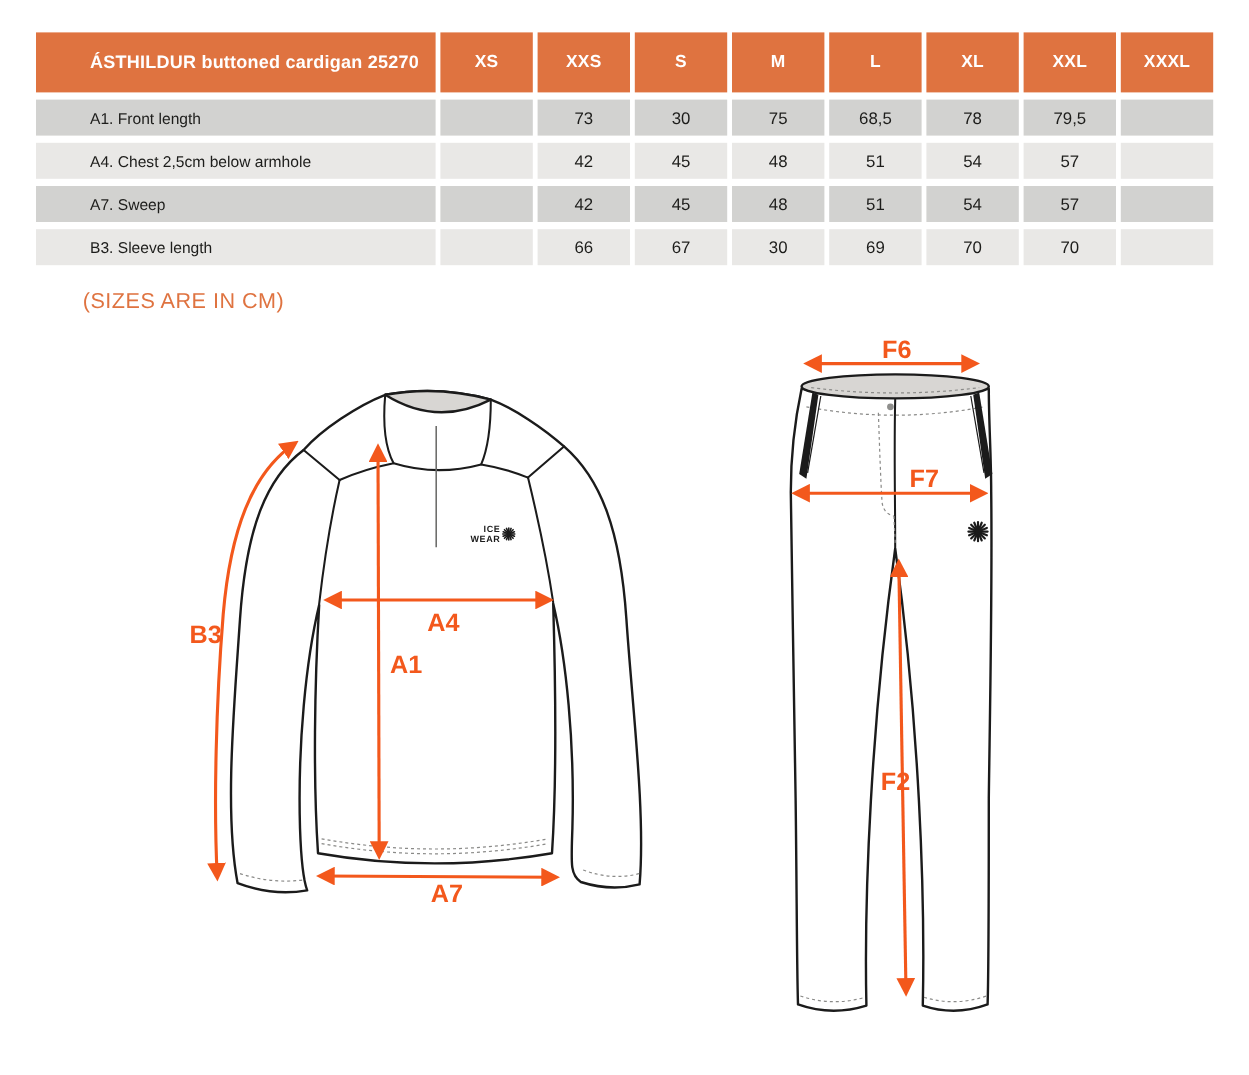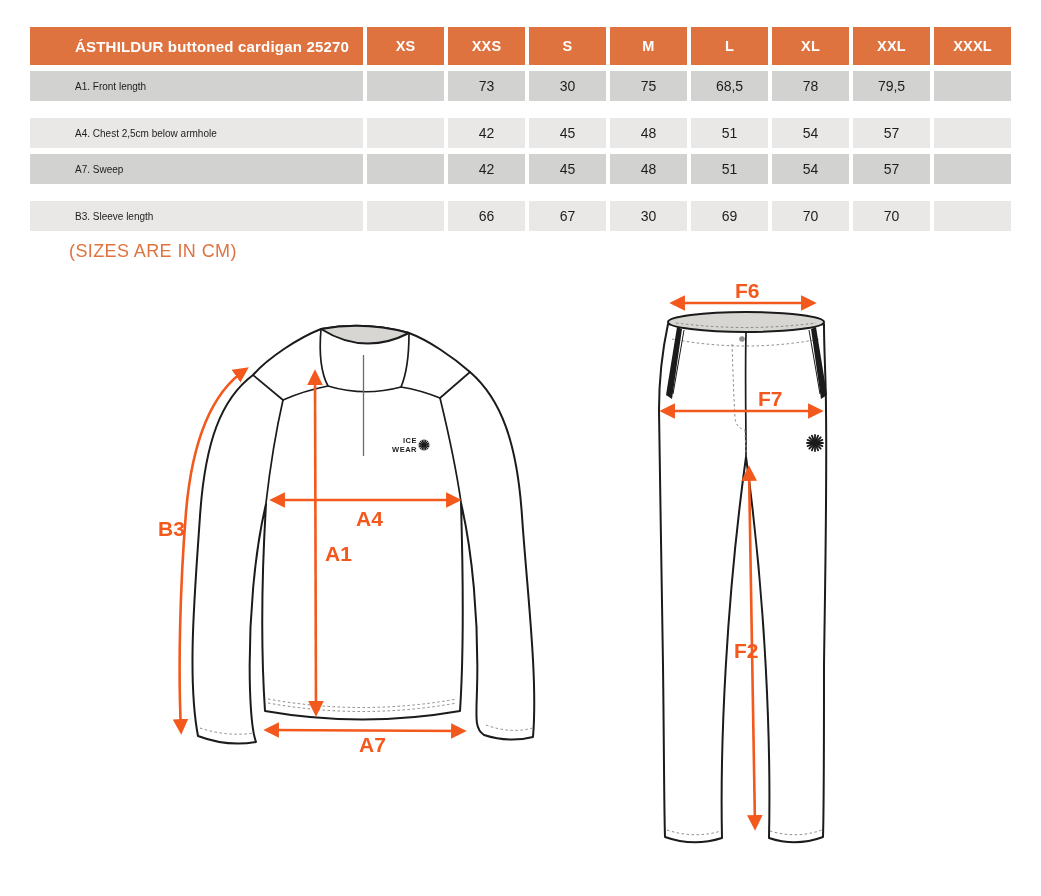--- a/index.html
+++ b/index.html
@@ -21,31 +21,31 @@
   .canvas{position:absolute;inset:0;background:#fff;}
 
   
   .size-table{
     position:absolute;left:30px;top:27px;width:981px;
     display:grid;grid-template-columns:333px repeat(8,1fr);
     column-gap:4px;row-gap:6px;
   }
   .th{
     background:var(--header-orange);color:#fff;font-weight:bold;
-    height:38px;display:flex;align-items:center;justify-content:center;
+    height:50px;display:flex;align-items:center;justify-content:center;
     font-size:14.5px;letter-spacing:.2px;
   }
   .th-product{justify-content:flex-start;padding-left:45px;font-size:15px;}
   .td{
     height:30px;display:flex;align-items:center;justify-content:center;
     font-size:14px;color:var(--text);
   }
-  .td-label{justify-content:flex-start;padding-left:45px;font-size:10px;}
+  .td-label{justify-content:flex-start;padding-left:45px;font-size:13px;}
   .row-dark{background:var(--row-dark);}
-  .row-light{background:var(--row-light);margin-top:11px;}
+  .row-light{background:var(--row-light);}
 
   .units-note{
     position:absolute;left:69px;top:241px;
     color:var(--header-orange);font-size:18px;letter-spacing:.4px;
   }
 
   
   svg.diagram{position:absolute;overflow:visible;}
   svg.sweater{left:150px;top:290px;width:420px;height:480px;}
   svg.pants{left:610px;top:280px;width:300px;height:600px;}

